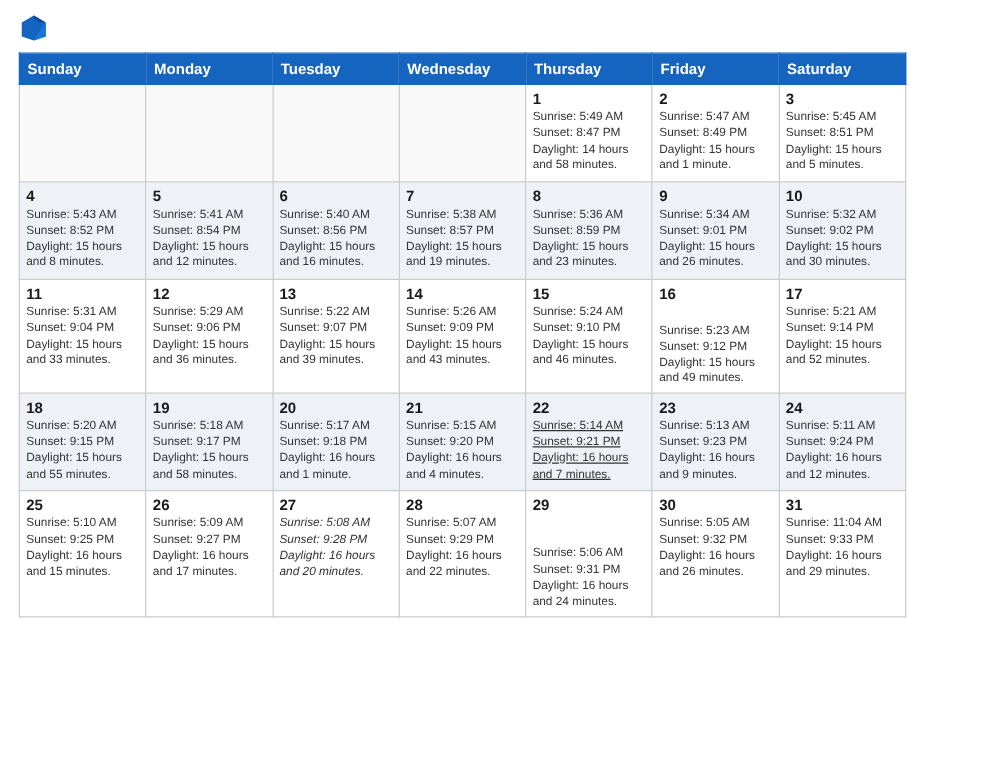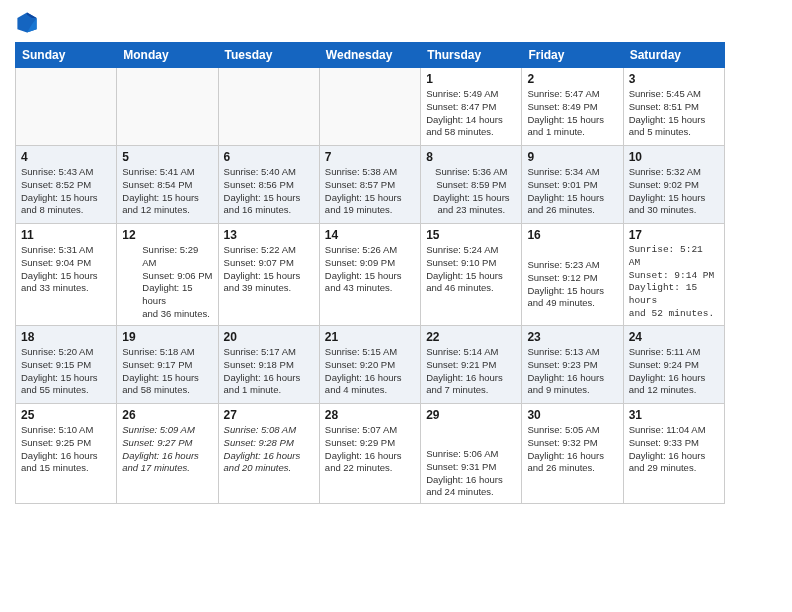--- a/index.html
+++ b/index.html
@@ -144,21 +144,21 @@
           </td>
           <td>
             <span class="day-num">7</span>
             <div class="day-info" style="white-space: pre-line;">Sunrise: 5:38 AM
 Sunset: 8:57 PM
 Daylight: 15 hours
 and 19 minutes.</div>
           </td>
           <td>
             <span class="day-num">8</span>
-            <div class="day-info" style="white-space: pre-line; text-align: center;">Sunrise: 5:36 AM
+            <div class="day-info" style="white-space: pre-line;">Sunrise: 5:36 AM
 Sunset: 8:59 PM
 Daylight: 15 hours
 and 23 minutes.</div>
           </td>
           <td>
             <span class="day-num">9</span>
             <div class="day-info" style="white-space: pre-line;">Sunrise: 5:34 AM
 Sunset: 9:01 PM
 Daylight: 15 hours
 and 26 minutes.</div>
@@ -174,21 +174,21 @@
         <tr>
           <td>
             <span class="day-num">11</span>
             <div class="day-info" style="white-space: pre-line;">Sunrise: 5:31 AM
 Sunset: 9:04 PM
 Daylight: 15 hours
 and 33 minutes.</div>
           </td>
           <td>
             <span class="day-num">12</span>
-            <div class="day-info" style="white-space: pre-line; margin-left: 20px;">Sunrise: 5:29 AM
+            <div class="day-info" style="white-space: pre-line;">Sunrise: 5:29 AM
 Sunset: 9:06 PM
 Daylight: 15 hours
 and 36 minutes.</div>
           </td>
           <td>
             <span class="day-num">13</span>
             <div class="day-info" style="white-space: pre-line;">Sunrise: 5:22 AM
 Sunset: 9:07 PM
 Daylight: 15 hours
 and 39 minutes.</div>
@@ -209,21 +209,21 @@
           </td>
           <td>
             <span class="day-num">16</span>
             <div class="day-info" style="white-space: pre-line; margin-top: 17px;">Sunrise: 5:23 AM
 Sunset: 9:12 PM
 Daylight: 15 hours
 and 49 minutes.</div>
           </td>
           <td>
             <span class="day-num">17</span>
-            <div class="day-info" style="white-space: pre-line; font-family: Liberation Mono, monospace;">Sunrise: 5:21 AM
+            <div class="day-info" style="white-space: pre-line;">Sunrise: 5:21 AM
 Sunset: 9:14 PM
 Daylight: 15 hours
 and 52 minutes.</div>
           </td>
         </tr>
         <tr class="row-alt">
           <td>
             <span class="day-num">18</span>
             <div class="day-info" style="white-space: pre-line;">Sunrise: 5:20 AM
 Sunset: 9:15 PM
@@ -246,21 +246,21 @@
           </td>
           <td>
             <span class="day-num">21</span>
             <div class="day-info" style="white-space: pre-line;">Sunrise: 5:15 AM
 Sunset: 9:20 PM
 Daylight: 16 hours
 and 4 minutes.</div>
           </td>
           <td>
             <span class="day-num">22</span>
-            <div class="day-info" style="white-space: pre-line;">Sunrise: 5:14 AM
+            <div class="day-info" style="white-space: pre-line; text-decoration: underline;">Sunrise: 5:14 AM
 Sunset: 9:21 PM
 Daylight: 16 hours
 and 7 minutes.</div>
           </td>
           <td>
             <span class="day-num">23</span>
             <div class="day-info" style="white-space: pre-line;">Sunrise: 5:13 AM
 Sunset: 9:23 PM
 Daylight: 16 hours
 and 9 minutes.</div>
@@ -276,21 +276,21 @@
         <tr>
           <td>
             <span class="day-num">25</span>
             <div class="day-info" style="white-space: pre-line;">Sunrise: 5:10 AM
 Sunset: 9:25 PM
 Daylight: 16 hours
 and 15 minutes.</div>
           </td>
           <td>
             <span class="day-num">26</span>
-            <div class="day-info" style="white-space: pre-line; font-style: italic;">Sunrise: 5:09 AM
+            <div class="day-info" style="white-space: pre-line;">Sunrise: 5:09 AM
 Sunset: 9:27 PM
 Daylight: 16 hours
 and 17 minutes.</div>
           </td>
           <td>
             <span class="day-num">27</span>
             <div class="day-info" style="white-space: pre-line; font-style: italic;">Sunrise: 5:08 AM
 Sunset: 9:28 PM
 Daylight: 16 hours
 and 20 minutes.</div>

